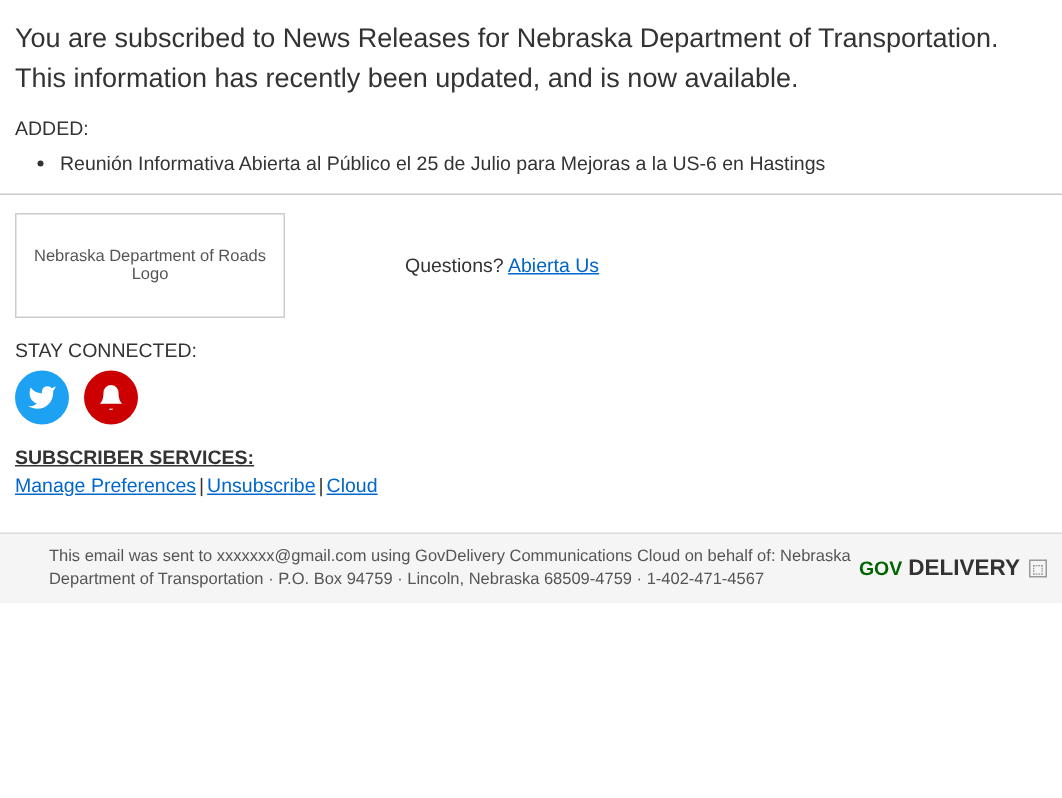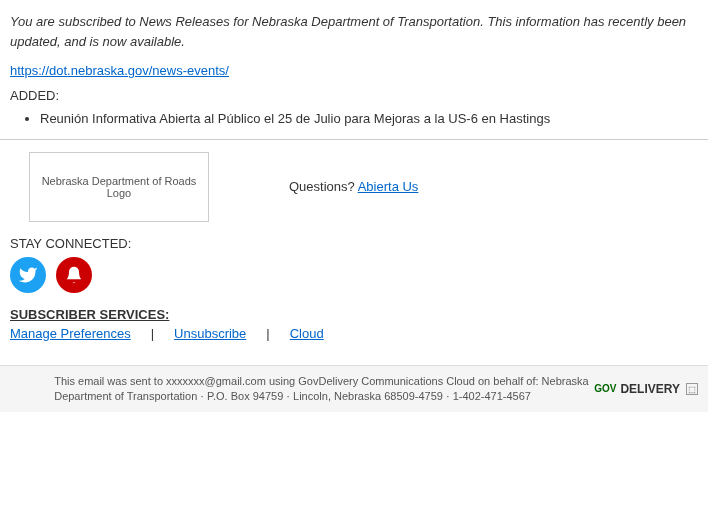--- a/index.html
+++ b/index.html
@@ -7,24 +7,23 @@
       font-family: Arial, sans-serif;
       font-size: 13px;
       color: #333;
       background: #fff;
       width: 708px;
     }
     .main-content {
       padding: 12px 10px 10px 10px;
     }
     .intro-text {
-      font-size: 13px;
+      font-size: 18px;
       line-height: 1.5;
       margin-bottom: 12px;
-      font-style: italic;
     }
     .news-link {
       color: #0066cc;
       text-decoration: underline;
       font-size: 13px;
       display: inline-block;
       margin-bottom: 10px;
     }
     .added-label {
       font-size: 13px;
@@ -38,21 +37,20 @@
       line-height: 1.5;
     }
     .footer-section {
       border-top: 1px solid #ccc;
       padding: 12px 10px;
     }
     .footer-top {
       display: flex;
       align-items: center;
       margin-bottom: 14px;
-      margin-left: 19px;
     }
     .logo-placeholder {
       width: 180px;
       height: 70px;
       border: 1px solid #ccc;
       display: flex;
       align-items: center;
       justify-content: center;
       font-size: 11px;
       color: #555;
@@ -112,21 +110,21 @@
     .subscriber-label {
       font-size: 13px;
       font-weight: bold;
       margin-bottom: 4px;
       text-decoration: underline;
     }
     .subscriber-links {
       font-size: 13px;
       display: flex;
       align-items: center;
-      gap: 20px;
+      gap: 2px;
     }
     .subscriber-links a {
       color: #0066cc;
       text-decoration: underline;
     }
     .subscriber-links .separator {
       color: #333;
     }
     .bottom-bar {
       background: #f5f5f5;
@@ -147,45 +145,44 @@
       align-items: center;
       gap: 4px;
       font-size: 13px;
       font-weight: bold;
       color: #333;
       flex-shrink: 0;
     }
     .govdelivery-logo .gov {
       color: #006400;
       font-weight: bold;
-      font-size: 10px;
+      font-size: 13px;
     }
     .govdelivery-logo .delivery {
       color: #333;
       font-weight: bold;
-      font-size: 12px;
+      font-size: 15px;
     }
     .ext-icon {
       display: inline-block;
       width: 12px;
       height: 12px;
       border: 1px solid #999;
       font-size: 8px;
       text-align: center;
       line-height: 12px;
       color: #999;
       margin-left: 2px;
     }
   </style>
 </head>
 <body>
 
 <div class="main-content">
   <p class="intro-text">You are subscribed to News Releases for Nebraska Department of Transportation. This information has recently been updated, and is now available.</p>
-  <a class="news-link" href="#">https://dot.nebraska.gov/news-events/</a>
   <p class="added-label">ADDED:</p>
   <ul class="news-list">
     <li>Reunión Informativa Abierta al Público el 25 de Julio para Mejoras a la US-6 en Hastings</li>
   </ul>
 </div>
 
 <div class="footer-section">
   <div class="footer-top">
     <div class="logo-placeholder">
       <span>Nebraska Department of Roads Logo</span>

